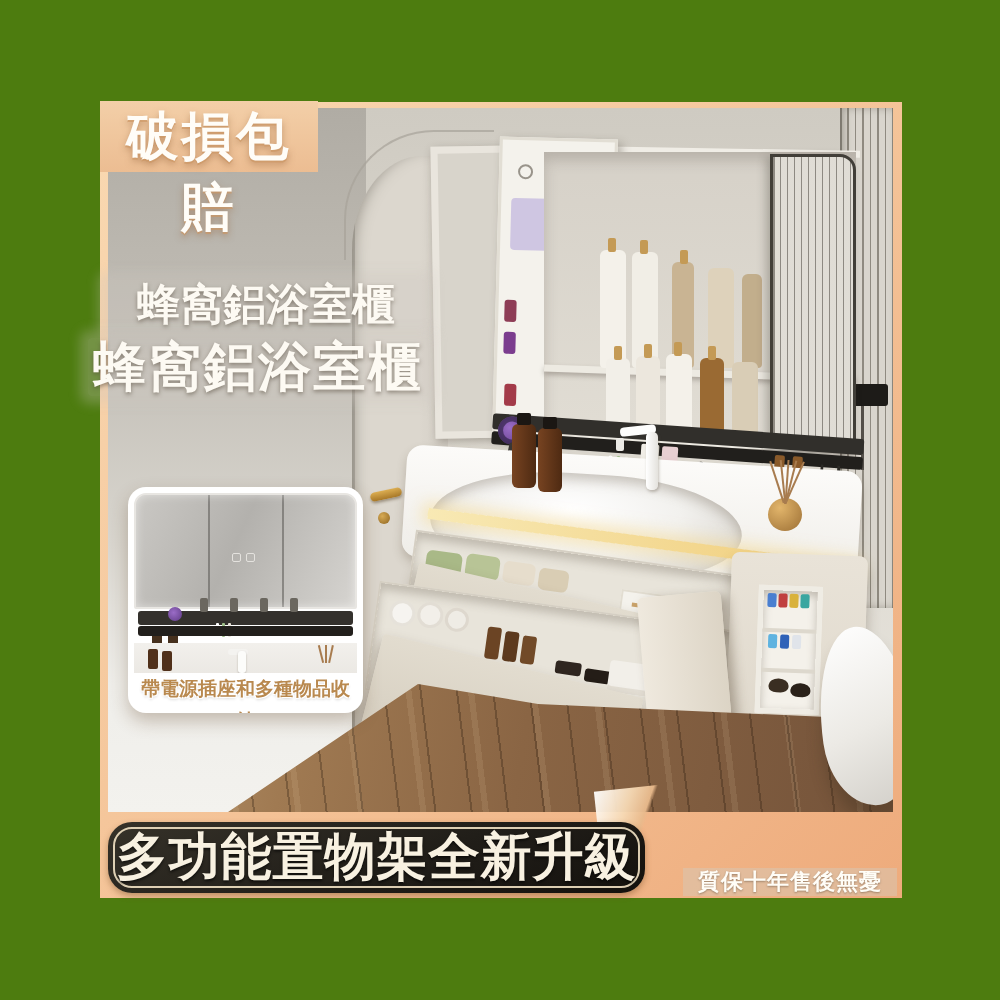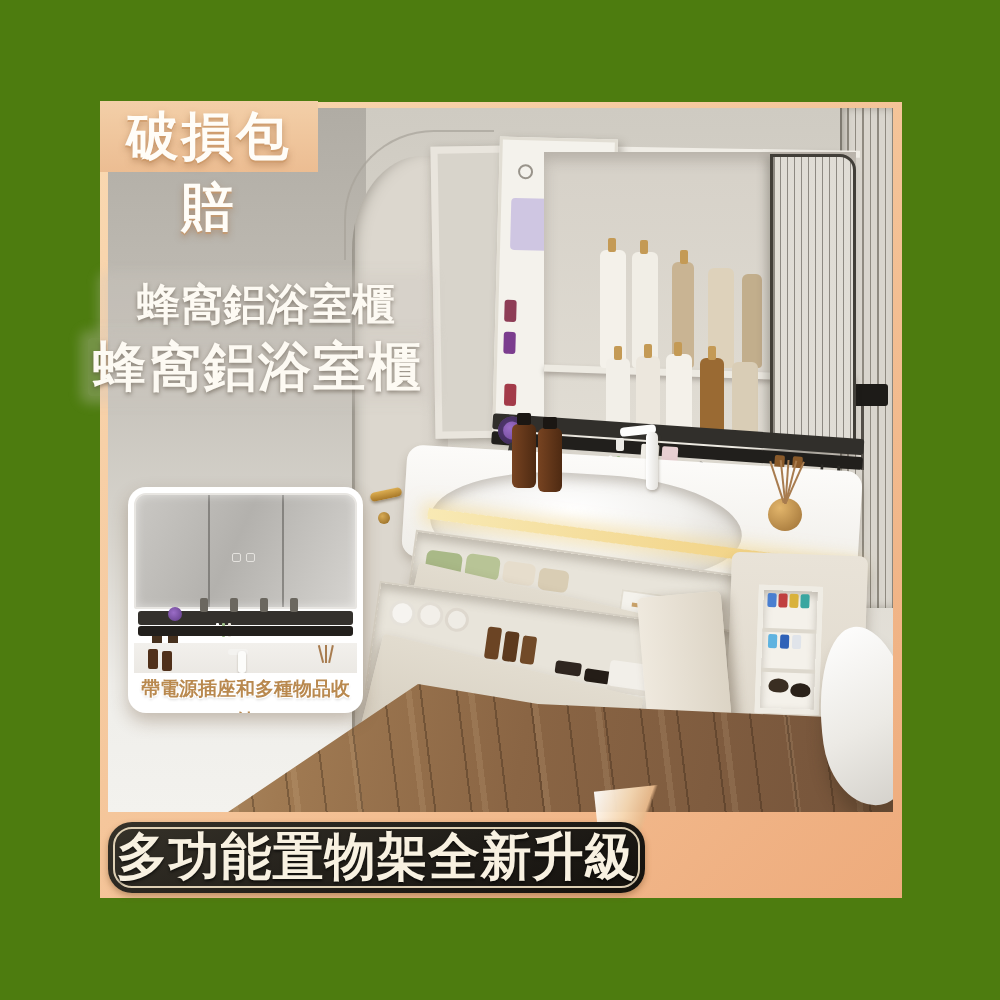--- a/index.html
+++ b/index.html
@@ -356,14 +356,15 @@
       <div class="card-reed" style="left:196px;transform:rotate(12deg);"></div>
     </div>
     <div class="card-caption">帶電源插座和多種物品收納</div>
   </div>
 
   <div class="page-curl"></div>
   <div class="banner-bar">
     <div class="banner-inner"></div>
     <div class="banner-text">多功能置物架全新升級</div>
   </div>
+  <div class="warranty-sub">質保十年售後無憂</div>
 
 </div>
 
 </body></html>

